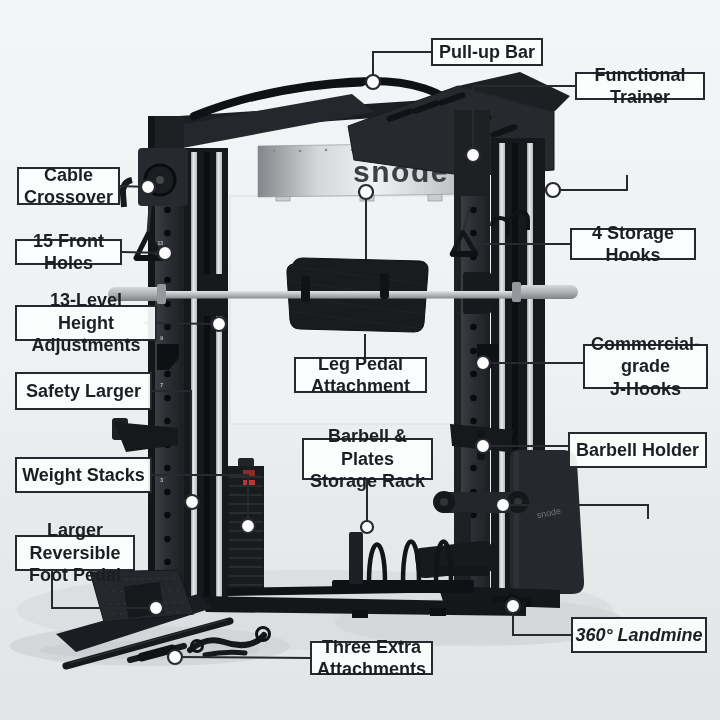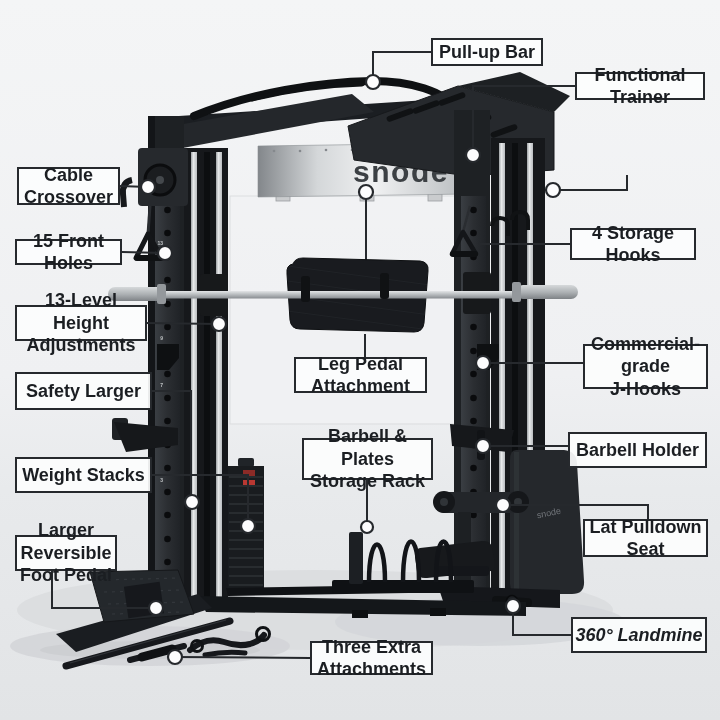--- a/index.html
+++ b/index.html
@@ -339,31 +339,30 @@
     <circle cx="175" cy="657" r="7"></circle>
   </g>
 </svg>
 
   <div class="callout" style="left:431px;top:38px;width:112px;height:28px;">Pull-up Bar</div>
   <div class="callout" style="left:575px;top:72px;width:130px;height:28px;">Functional Trainer</div>
   <div class="callout" style="left:570px;top:228px;width:126px;height:32px;">4 Storage Hooks</div>
   <div class="callout" style="left:17px;top:167px;width:103px;height:38px;">Cable
 Crossover</div>
   <div class="callout" style="left:15px;top:239px;width:107px;height:26px;">15 Front Holes</div>
-  <div class="callout" style="left:15px;top:305px;width:132px;height:36px;">13-Level
+  <div class="callout" style="left:15px;top:305px;width:142px;height:36px;">13-Level
 Height Adjustments</div>
   <div class="callout" style="left:15px;top:372px;width:137px;height:38px;">Safety Larger</div>
   <div class="callout" style="left:15px;top:457px;width:137px;height:36px;">Weight Stacks</div>
-  <div class="callout" style="left:15px;top:535px;width:102px;height:36px;">Larger Reversible
+  <div class="callout" style="left:15px;top:535px;width:120px;height:36px;">Larger Reversible
 Foot Pedal</div>
   <div class="callout" style="left:294px;top:357px;width:133px;height:36px;">Leg Pedal
 Attachment</div>
   <div class="callout" style="left:302px;top:438px;width:131px;height:42px;">Barbell &amp; Plates
 Storage Rack</div>
   <div class="callout" style="left:583px;top:344px;width:125px;height:45px;">Commercial-grade
 J-Hooks</div>
   <div class="callout" style="left:568px;top:432px;width:139px;height:36px;">Barbell Holder</div>
-  <div class="callout" style="left:583px;top:519px;width:125px;height:38px;">Lat Pulldown Seat</div>
   <div class="callout" style="left:571px;top:617px;width:136px;height:36px;font-style:italic;">360° Landmine</div>
   <div class="callout" style="left:310px;top:641px;width:123px;height:34px;">Three Extra
 Attachments</div>
 
 </div>
 
 </body></html>

